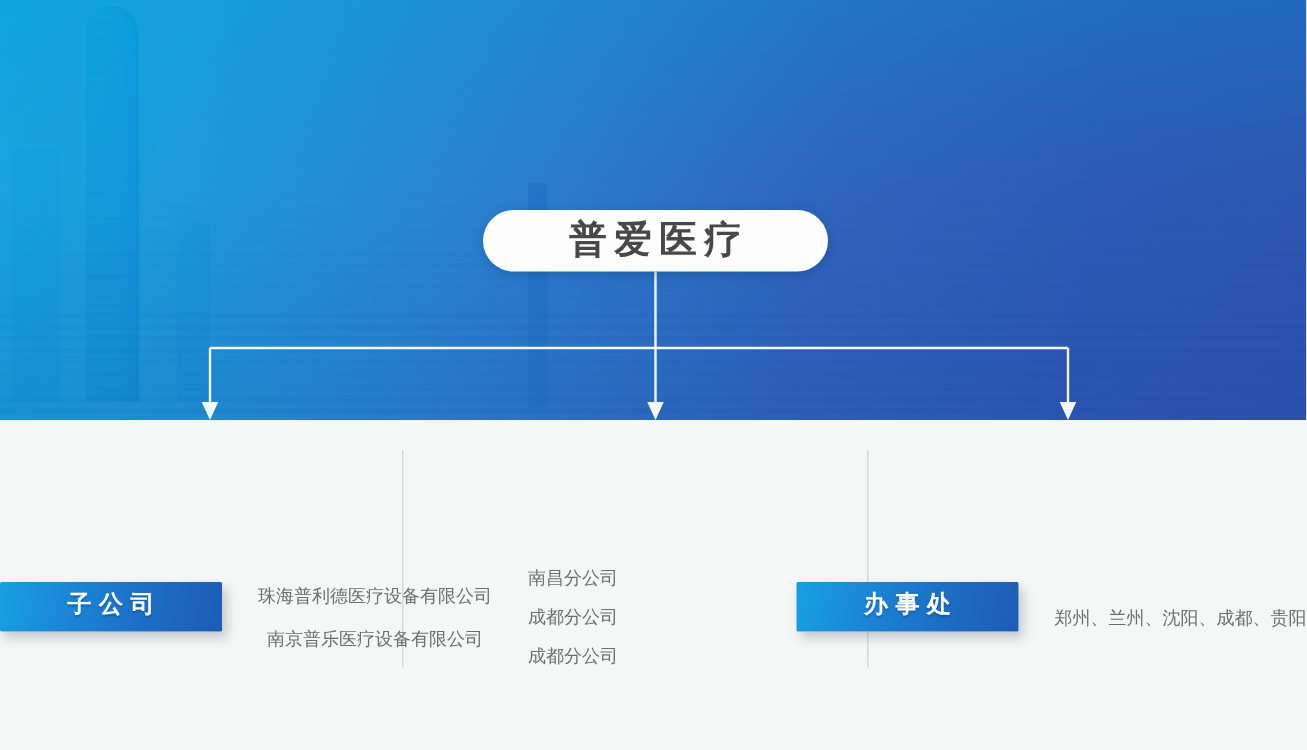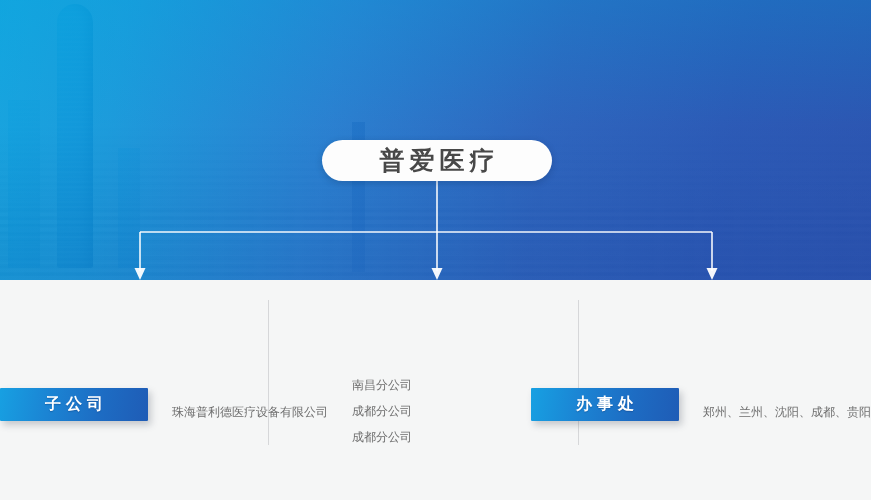--- a/index.html
+++ b/index.html
@@ -344,20 +344,21 @@
     <div class="col-divider d2"></div>
 
     <div class="columns">
 
       <div class="column c1">
         <div class="col-header">
           <span class="col-header-label">子公司</span>
         </div>
         <div class="col-items">
           <div class="col-item">珠海普利德医疗设备有限公司</div>
+          <div class="col-item">南京普乐医疗设备有限公司</div>
         </div>
       </div>
 
       <div class="column c2">
         <div class="col-items">
           <div class="col-item">南昌分公司</div>
           <div class="col-item">成都分公司</div>
           <div class="col-item">成都分公司</div>
         </div>
       </div>

